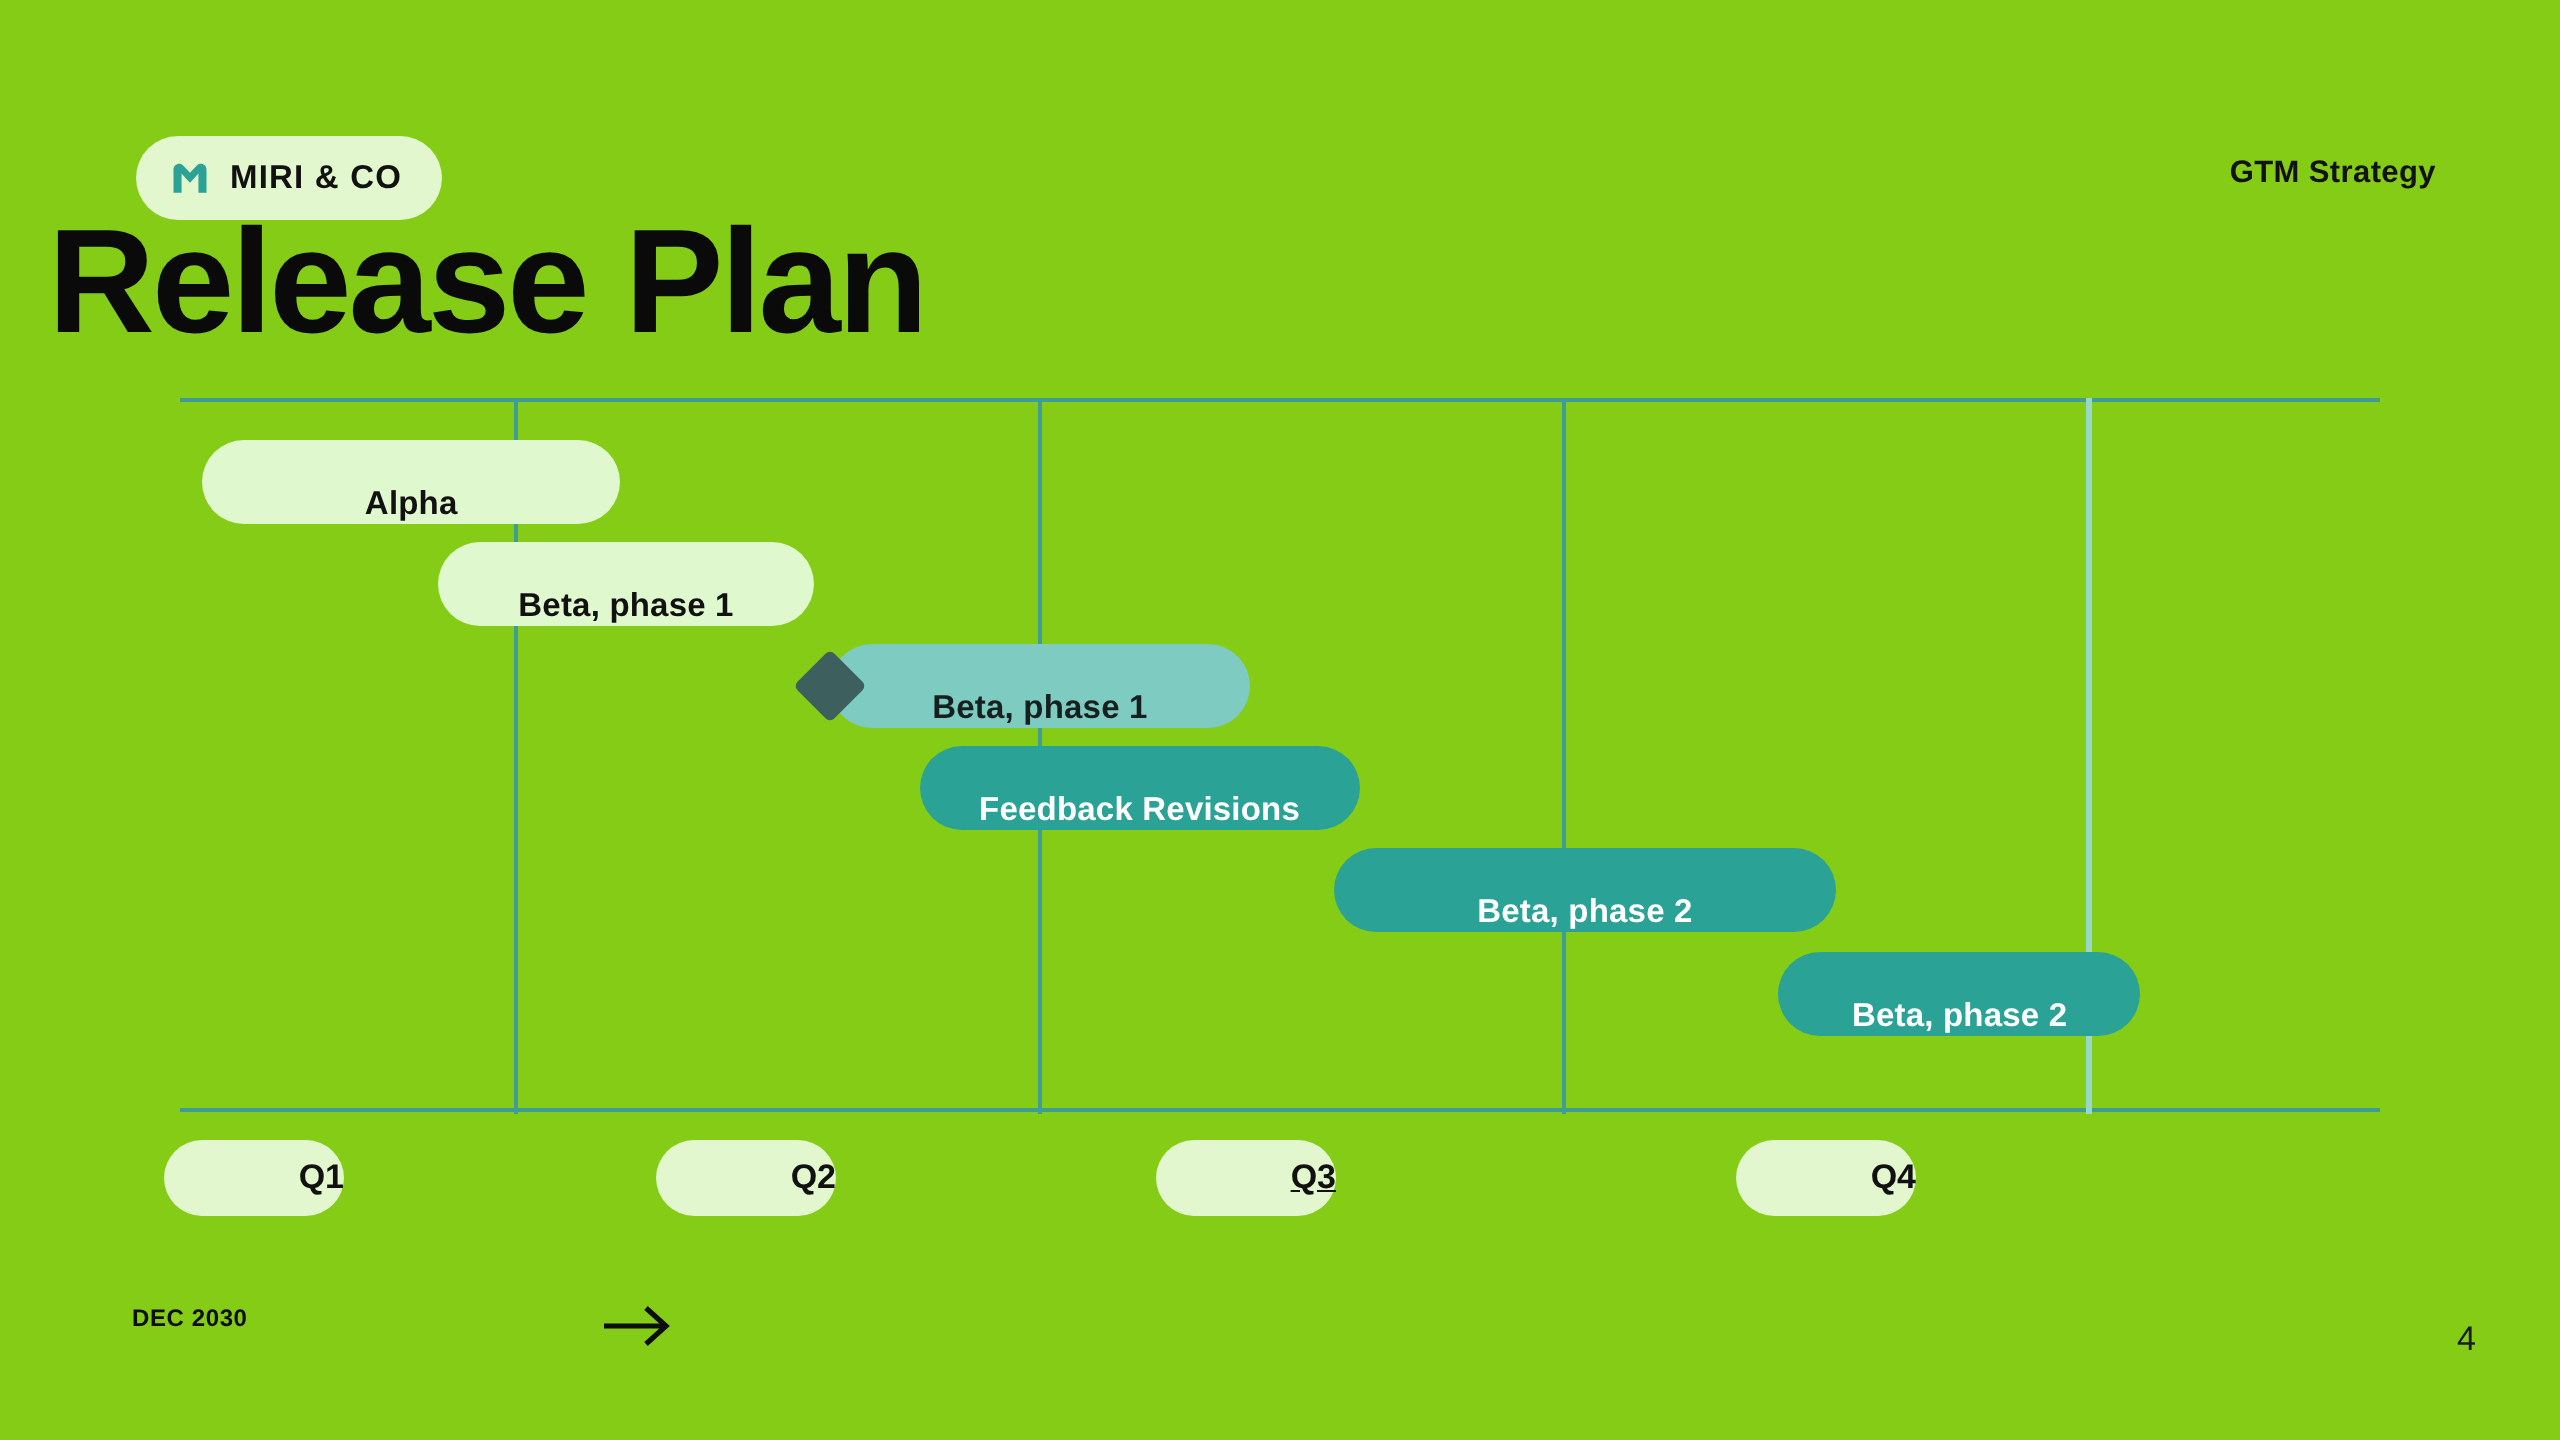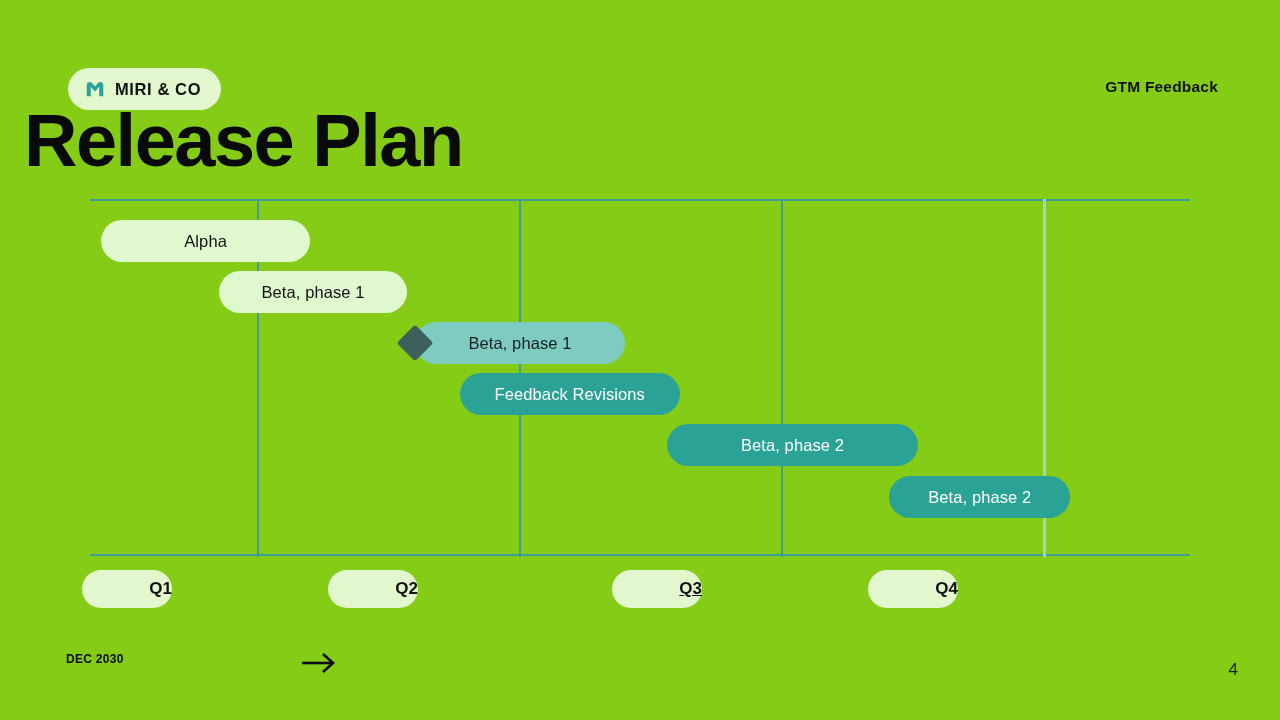--- a/index.html
+++ b/index.html
@@ -103,24 +103,24 @@
     width: 3px;
     background: #97d8c9;
   }
 
   
   .bar {
     position: absolute;
     height: 42px;
     border-radius: 21px;
     display: flex;
-    align-items: center;
+    align-items: flex-end;
     justify-content: center;
     font-size: 16.5px;
-    font-weight: normal;
+    font-weight: bold;
     letter-spacing: 0.1px;
     white-space: nowrap;
     box-sizing: border-box;
   }
   .bar.tone-pale   { background: #e0f8cd; color: #111111; }
   .bar.tone-mid    { background: #7ecbc1; color: #16201f; }
   .bar.tone-deep   { background: #2ba296; color: #ffffff; }
 
   .milestone {
     position: absolute;
@@ -177,21 +177,21 @@
 
 <div id="slide">
 
   <div class="logo-pill">
     <svg class="logo-mark" viewBox="0 0 24 24">
       <path d="M3 20 L3 7.5 C3 4.6 6.4 3.2 8.4 5.3 L12 9.2 L15.6 5.3 C17.6 3.2 21 4.6 21 7.5 L21 20 L16.6 20 L16.6 9.6 L12 14.6 L7.4 9.6 L7.4 20 Z" fill="#2ba296"></path>
     </svg>
     <span class="logo-text">MIRI &amp; CO</span>
   </div>
 
-  <div class="kicker">GTM Feedback</div>
+  <div class="kicker">GTM Strategy</div>
 
   <div class="title">Release Plan</div>
 
   <div class="chart">
     <div class="axis-top"></div>
     <div class="axis-bottom"></div>
     <div id="gridlines">
         <div class="vline" style="left: 167.2px;"></div>
         <div class="vline" style="left: 429.2px;"></div>
         <div class="vline" style="left: 691.2px;"></div>
@@ -220,21 +220,21 @@
       </div>
   </div>
 
   <div id="quarters">
       <div class="qpill" style="left: 82px; top: 570px;">
         <span>Q1</span>
       </div>
       <div class="qpill" style="left: 328px; top: 570px;">
         <span>Q2</span>
       </div>
-      <div class="qpill" style="left: 612px; top: 570px; text-decoration: underline;">
+      <div class="qpill" style="left: 578px; top: 570px; text-decoration: underline;">
         <span>Q3</span>
       </div>
       <div class="qpill" style="left: 868px; top: 570px;">
         <span>Q4</span>
       </div>
     </div>
 
   <div class="footer-date">DEC 2030</div>
   <svg class="footer-arrow" viewBox="0 0 38 30">
     <line x1="2" y1="15" x2="32" y2="15" stroke="#0d0d0d" stroke-width="2.6"></line>

